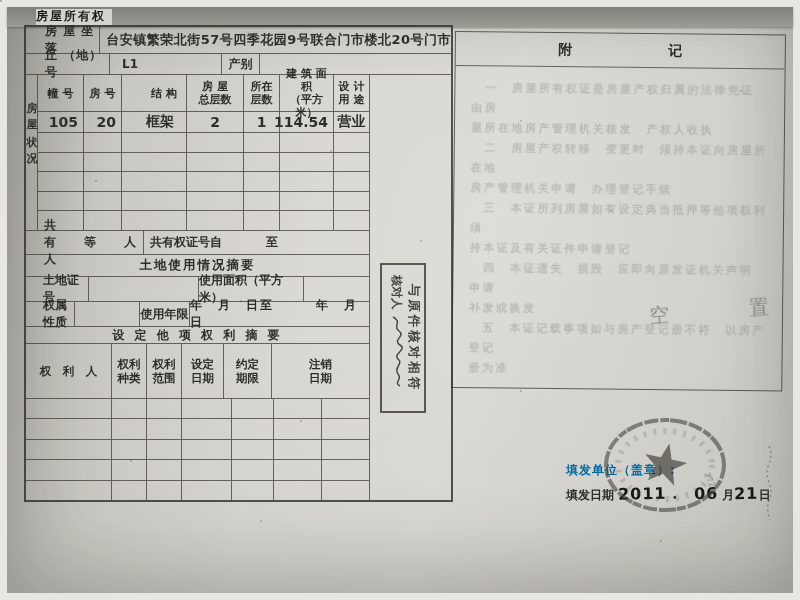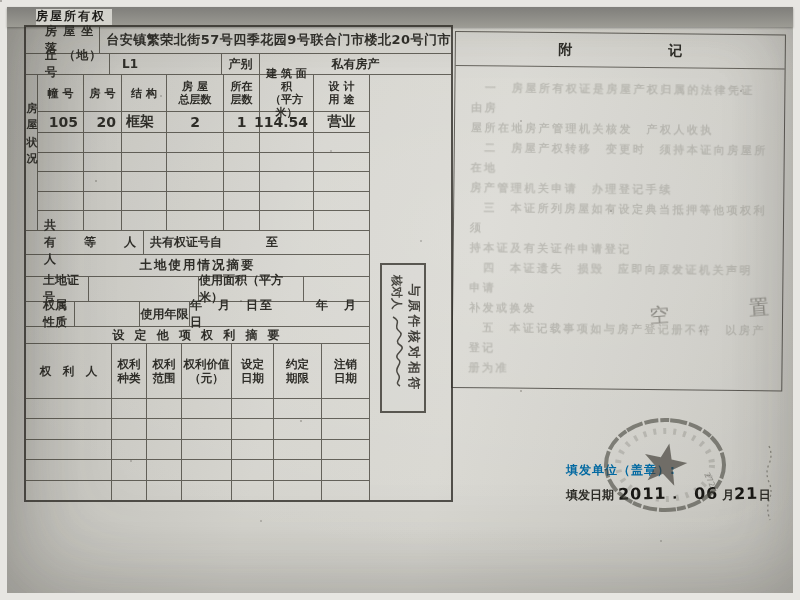--- a/index.html
+++ b/index.html
@@ -40,21 +40,21 @@
         text-orientation:upright;font-size:11px;font-weight:700;letter-spacing:17px;
         padding-top:18px;line-height:12px;}
   .hcols{flex:1;display:flex;flex-direction:column;}
   .hhead{display:flex;height:37px;border-bottom:1px solid rgba(55,52,45,.72);
          font-size:11px;font-weight:700;text-align:center;}
   .hhead .c{justify-content:center;white-space:pre-line;line-height:13px;}
   .hdata{display:flex;height:21px;border-bottom:1px solid rgba(55,52,45,.72);
          font-size:14px;font-weight:700;}
   .hempty{flex:1;display:flex;border-bottom:1px solid rgba(55,52,45,.72);}
   .hempty:last-child{border-bottom:none;}
-  .hc1{width:46px;}.hc2{width:38px;}.hc3{width:45px;}.hc4{width:57px;}
+  .hc1{width:46px;}.hc2{width:38px;}.hc3{width:45px;margin-left:20px;}.hc4{width:57px;}
   .hc5{width:36px;}.hc6{width:54px;}.hc7{flex:1;border-right:none;}
   .num-r{justify-content:flex-end;padding-right:5px;}
   .row-gongyou{height:24px;font-size:12px;font-weight:700;}
   .gy-left{width:106px;justify-content:space-between;padding:0 10px 0 6px;gap:28px;}
   .gy-right{flex:1;border-right:none;padding-left:6px;}
   .gy-zhi{margin-left:44px;}
   .row-title{height:22px;justify-content:center;align-items:center;display:flex;
      font-weight:700;font-size:12.5px;letter-spacing:2px;border-bottom:1px solid rgba(55,52,45,.72);}
   .row-tudi{height:25px;font-size:12px;font-weight:700;}
   .td1{width:51px;padding-left:5px;}
@@ -118,21 +118,20 @@
 
     <div class="r row-zuoluo">
       <div class="c c1 lbl">房 屋 坐 落</div>
       <div class="c last addr">台安镇繁荣北街57号四季花园9号联合门市楼北20号门市</div>
     </div>
 
     <div class="r row-qiudi">
       <div class="c c1 lbl">丘 （地） 号</div>
       <div class="c c2">L1</div>
       <div class="c c3">产别</div>
-      <div class="c c4 last">私有房产</div>
     </div>
 
     <div class="body">
       <div class="grid">
 
         <div class="housing">
           <div class="vlab">房屋状况</div>
           <div class="hcols">
             <div class="hhead">
               <div class="c hc1">幢 号</div>
@@ -230,22 +229,20 @@
           <div class="c qs4">年　月　日至　　　年　月　日</div>
         </div>
 
         <div class="row-title row-sheding">设 定 他 项 权 利 摘 要</div>
         <div class="rights-head">
           <div class="c rc1">权　利　人</div>
           <div class="c rc2">权利
 种类</div>
           <div class="c rc3">权利
 范围</div>
-          <div class="c rc4">权利价值
-（元）</div>
           <div class="c rc5">设定
 日期</div>
           <div class="c rc6">约定
 期限</div>
           <div class="c rc7">注销
 日期</div>
         </div>
         <div class="rrow">
             <div class="c rc1"></div>
             <div class="c rc2"></div>

